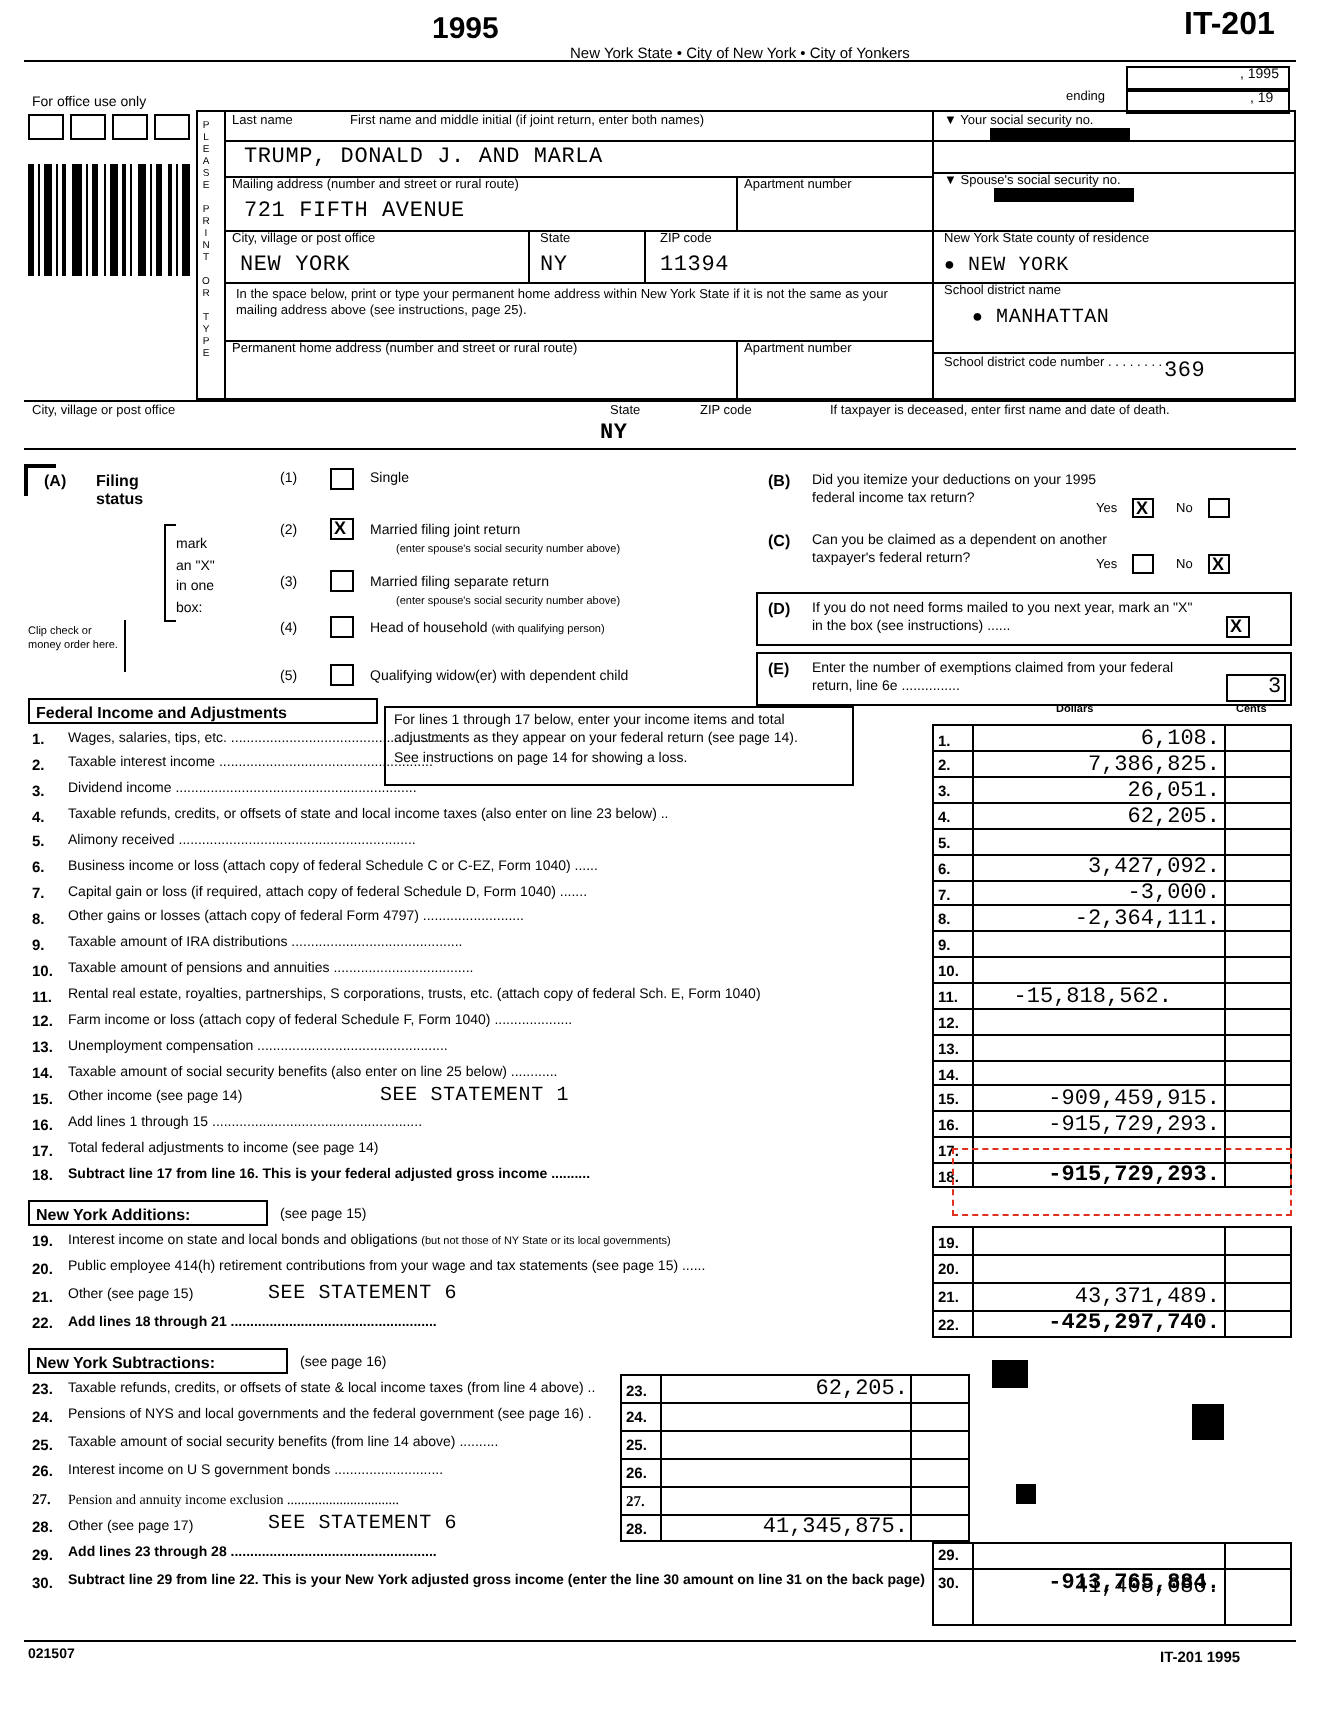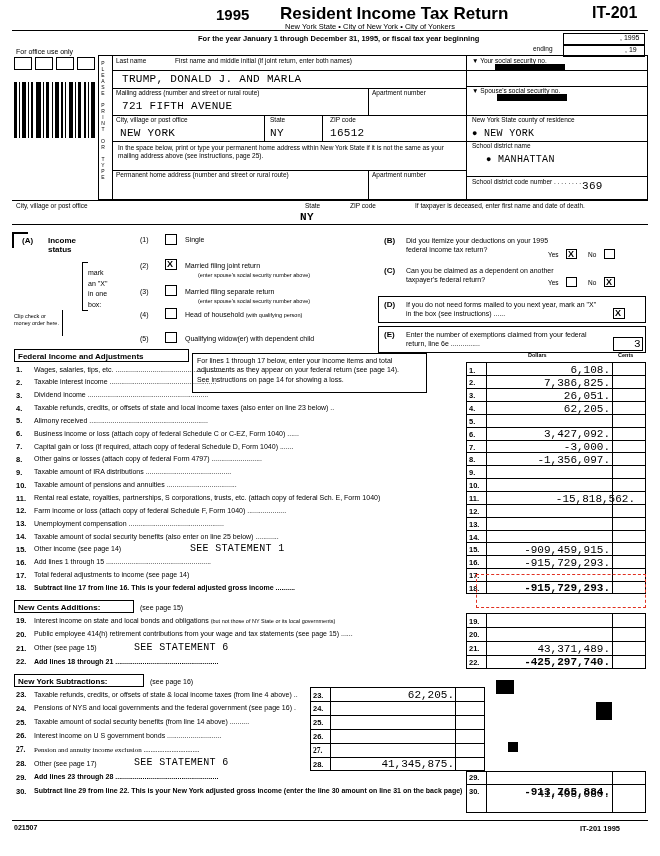--- a/index.html
+++ b/index.html
@@ -23,27 +23,25 @@
   .rowtxt{font-size:7px;}
   .rownum{font-size:7.5px;font-weight:bold;}
   .tiny{font-size:5.5px;}
 </style>
 </head>
 <body>
 
 <div class="page">
 
   <div class="abs" style="left:216px;top:6px;font-size:15px;font-weight:bold;">1995</div>
-  <div class="abs" style="left:280px;top:4px;font-size:17px;font-weight:bold;">Resident Income Tax Return</div>
   <div class="abs" style="left:285px;top:22px;font-size:7.5px;">New York State • City of New York • City of Yonkers</div>
   <div class="abs" style="left:592px;top:4px;font-size:16px;font-weight:bold;">IT-201</div>
 
   <div class="hline" style="left:12px;top:30px;width:636px;"></div>
 
-  <div class="abs" style="left:198px;top:34px;font-size:7.5px;font-weight:bold;">For the year January 1 through December 31, 1995, or fiscal tax year beginning</div>
   <div class="abs" style="left:533px;top:45px;font-size:6.5px;">ending</div>
   <div class="bx" style="left:563px;top:33px;width:82px;height:12px;"></div>
   <div class="abs" style="left:620px;top:34px;font-size:7px;">, 1995</div>
   <div class="bx" style="left:563px;top:45px;width:82px;height:12px;"></div>
   <div class="abs" style="left:625px;top:46px;font-size:7px;">, 19</div>
 
   <div class="abs" style="left:16px;top:48px;font-size:7px;">For office use only</div>
   <div class="bx" style="left:14px;top:57px;width:18px;height:13px;"></div>
   <div class="bx" style="left:35px;top:57px;width:18px;height:13px;"></div>
   <div class="bx" style="left:56px;top:57px;width:18px;height:13px;"></div>
@@ -93,21 +91,21 @@
   <div class="abs hand" style="left:122px;top:100px;">721 FIFTH AVENUE</div>
 
   <div class="hline" style="left:112px;top:115px;width:536px;"></div>
   <div class="abs lbl" style="left:116px;top:117px;">City, village or post office</div>
   <div class="abs lbl" style="left:270px;top:117px;">State</div>
   <div class="abs lbl" style="left:330px;top:117px;">ZIP code</div>
   <div class="vline" style="left:264px;top:115px;height:26px;"></div>
   <div class="vline" style="left:322px;top:115px;height:26px;"></div>
   <div class="abs hand" style="left:120px;top:127px;">NEW YORK</div>
   <div class="abs hand" style="left:270px;top:127px;">NY</div>
-  <div class="abs hand" style="left:330px;top:127px;">16512</div>
+  <div class="abs hand" style="left:330px;top:127px;">11394</div>
 
   <div class="abs lbl" style="left:472px;top:117px;">New York State county of residence</div>
   <div class="abs hand" style="left:472px;top:128px;font-size:10px;"><span style="font-size:9px;">●</span> <span>NEW YORK</span></div>
 
   <div class="hline" style="left:112px;top:141px;width:536px;"></div>
   <div class="abs lbl" style="left:118px;top:144px;width:340px;line-height:1.25;">In the space below, print or type your permanent home address within New York State if it is not the same as your mailing address above (see instructions, page 25).</div>
   <div class="vline" style="left:466px;top:141px;height:59px;"></div>
   <div class="abs lbl" style="left:472px;top:143px;">School district name</div>
   <div class="abs hand" style="left:486px;top:154px;font-size:10px;"><span style="font-size:9px;">●</span> <span>MANHATTAN</span></div>
 
@@ -122,21 +120,21 @@
 
   <div class="hline" style="left:12px;top:200px;width:636px;"></div>
   <div class="abs lbl" style="left:16px;top:203px;">City, village or post office</div>
   <div class="abs lbl" style="left:305px;top:203px;">State</div>
   <div class="abs lbl" style="left:350px;top:203px;">ZIP code</div>
   <div class="abs lbl" style="left:415px;top:203px;">If taxpayer is deceased, enter first name and date of death.</div>
   <div class="abs hand" style="left:300px;top:211px;font-weight:bold;">NY</div>
   <div class="hline" style="left:12px;top:224px;width:636px;"></div>
 
   <div class="abs bold" style="left:22px;top:236px;font-size:8px;">(A)</div>
-  <div class="abs bold" style="left:48px;top:236px;font-size:8px;">Income</div>
+  <div class="abs bold" style="left:48px;top:236px;font-size:8px;">Filing</div>
   <div class="abs bold" style="left:48px;top:245px;font-size:8px;">status</div>
   <div class="abs" style="left:12px;top:232px;width:14px;height:14px;border-left:2px solid #000;border-top:2px solid #000;"></div>
 
   <div class="abs lbl7" style="left:88px;top:268px;line-height:1.5;">mark<br>an "X"<br>in one<br>box:</div>
   <div class="vline" style="left:82px;top:262px;height:48px;"></div>
   <div class="hline" style="left:82px;top:262px;width:6px;"></div>
   <div class="hline" style="left:82px;top:310px;width:6px;"></div>
 
   <div class="abs lbl7" style="left:140px;top:236px;">(1)</div>
   <div class="bx" style="left:165px;top:234px;width:12px;height:11px;"></div>
@@ -252,42 +250,42 @@
         <span class="abs rownum" style="left: 16px; top: 1px;">7.</span>
         <span class="abs rowtxt" style="left: 34px; top: 1.5px; white-space: nowrap;">Capital gain or loss (if required, attach copy of federal Schedule D, Form 1040) .......</span>
         <span class="abs rownum" style="left: 469px; top: 1.5px;">7.</span>
         <span class="abs num" style="left: 488px; top: 0px; width: 122px;">-3,000.</span>
       </div>
       <div class="hline" style="left: 466px; top: 452.45px; width: 180px;"></div>
       <div class="abs" style="left: 0px; top: 453.95px; width: 660px; height: 12.85px;">
         <span class="abs rownum" style="left: 16px; top: 1px;">8.</span>
         <span class="abs rowtxt" style="left: 34px; top: 1.5px; white-space: nowrap;">Other gains or losses (attach copy of federal Form 4797) ..........................</span>
         <span class="abs rownum" style="left: 469px; top: 1.5px;">8.</span>
-        <span class="abs num" style="left: 488px; top: 0px; width: 122px;">-1,356,097.</span>
+        <span class="abs num" style="left: 488px; top: 0px; width: 122px;">-2,364,111.</span>
       </div>
       <div class="hline" style="left: 466px; top: 465.3px; width: 180px;"></div>
       <div class="abs" style="left: 0px; top: 466.8px; width: 660px; height: 12.85px;">
         <span class="abs rownum" style="left: 16px; top: 1px;">9.</span>
         <span class="abs rowtxt" style="left: 34px; top: 1.5px; white-space: nowrap;">Taxable amount of IRA distributions ............................................</span>
         <span class="abs rownum" style="left: 469px; top: 1.5px;">9.</span>
         <span class="abs num" style="left: 488px; top: 0px; width: 122px;"></span>
       </div>
       <div class="hline" style="left: 466px; top: 478.15px; width: 180px;"></div>
       <div class="abs" style="left: 0px; top: 479.65px; width: 660px; height: 12.85px;">
         <span class="abs rownum" style="left: 16px; top: 1px;">10.</span>
         <span class="abs rowtxt" style="left: 34px; top: 1.5px; white-space: nowrap;">Taxable amount of pensions and annuities ....................................</span>
         <span class="abs rownum" style="left: 469px; top: 1.5px;">10.</span>
         <span class="abs num" style="left: 488px; top: 0px; width: 122px;"></span>
       </div>
       <div class="hline" style="left: 466px; top: 491px; width: 180px;"></div>
       <div class="abs" style="left: 0px; top: 492.5px; width: 660px; height: 12.85px; padding-left: 47px;">
         <span class="abs rownum" style="left: 16px; top: 1px;">11.</span>
         <span class="abs rowtxt" style="left: 34px; top: 1.5px; white-space: nowrap;">Rental real estate, royalties, partnerships, S corporations, trusts, etc. (attach copy of federal Sch. E, Form 1040)</span>
         <span class="abs rownum" style="left: 469px; top: 1.5px;">11.</span>
-        <span class="abs num" style="left: 513px; top: 0px; width: 122px;">-15,818,562.</span>
+        <span class="abs num" style="left: 464px; top: 0px; width: 122px;">-15,818,562.</span>
       </div>
       <div class="hline" style="left: 466px; top: 503.85px; width: 180px;"></div>
       <div class="abs" style="left: 0px; top: 505.35px; width: 660px; height: 12.85px;">
         <span class="abs rownum" style="left: 16px; top: 1px;">12.</span>
         <span class="abs rowtxt" style="left: 34px; top: 1.5px; white-space: nowrap;">Farm income or loss (attach copy of federal Schedule F, Form 1040) ....................</span>
         <span class="abs rownum" style="left: 469px; top: 1.5px;">12.</span>
         <span class="abs num" style="left: 488px; top: 0px; width: 122px;"></span>
       </div>
       <div class="hline" style="left: 466px; top: 516.7px; width: 180px;"></div>
       <div class="abs" style="left: 0px; top: 518.2px; width: 660px; height: 12.85px;">
@@ -330,21 +328,21 @@
         <span class="abs rownum" style="left: 16px; top: 1px;">18.</span>
         <span class="abs rowtxt" style="left: 34px; top: 1.5px; white-space: nowrap; font-weight: bold;">Subtract line 17 from line 16. This is your federal adjusted gross income ..........</span>
         <span class="abs rownum" style="left: 469px; top: 1.5px;">18.</span>
         <span class="abs num" style="left: 488px; top: 0px; width: 122px; font-weight: bold;">-915,729,293.</span>
       </div>
     </div>
 
   <div class="redbox" style="left:476px;top:574px;width:170px;height:34px;"></div>
 
   <div class="bx" style="left:14px;top:600px;width:120px;height:13px;"></div>
-  <div class="abs sec-hd" style="left:18px;top:603px;">New Cents Additions:</div>
+  <div class="abs sec-hd" style="left:18px;top:603px;">New York Additions:</div>
   <div class="abs lbl7" style="left:140px;top:604px;">(see page 15)</div>
 
   <div class="bx" style="left:466px;top:613px;width:180px;height:56px;"></div>
   <div class="vline" style="left:486px;top:613px;height:56px;"></div>
   <div class="vline" style="left:612px;top:613px;height:56px;"></div>
   <div id="additions-rows">
       <div class="abs" style="left: 0px; top: 615px; width: 660px; height: 13.8px; text-decoration: underline;">
         <span class="abs rownum" style="left: 16px; top: 1px;">19.</span>
         <span class="abs rowtxt" style="left: 34px; top: 1.5px; white-space: nowrap;">Interest income on state and local bonds and obligations <span class="tiny">(but not those of NY State or its local governments)</span></span>
         <span class="abs rownum" style="left: 469px; top: 1.5px;">19.</span>

